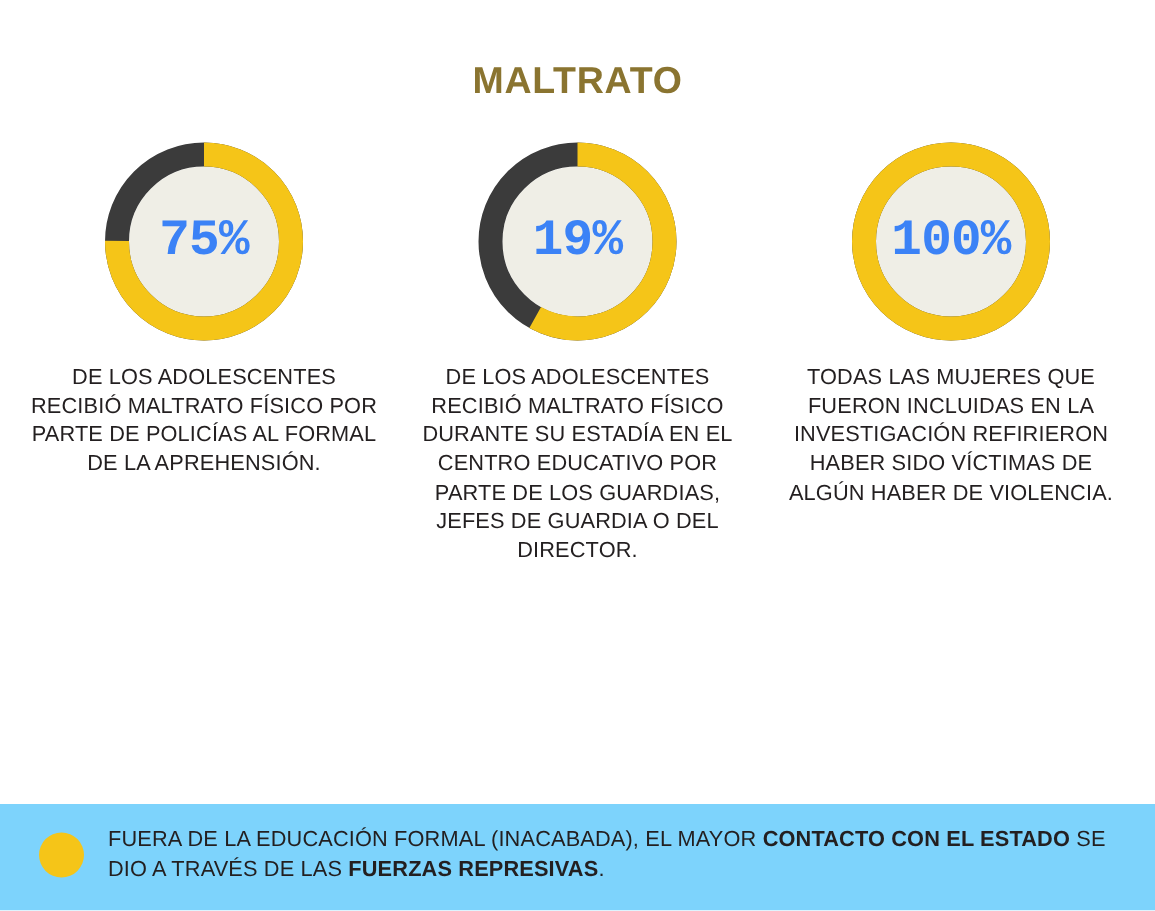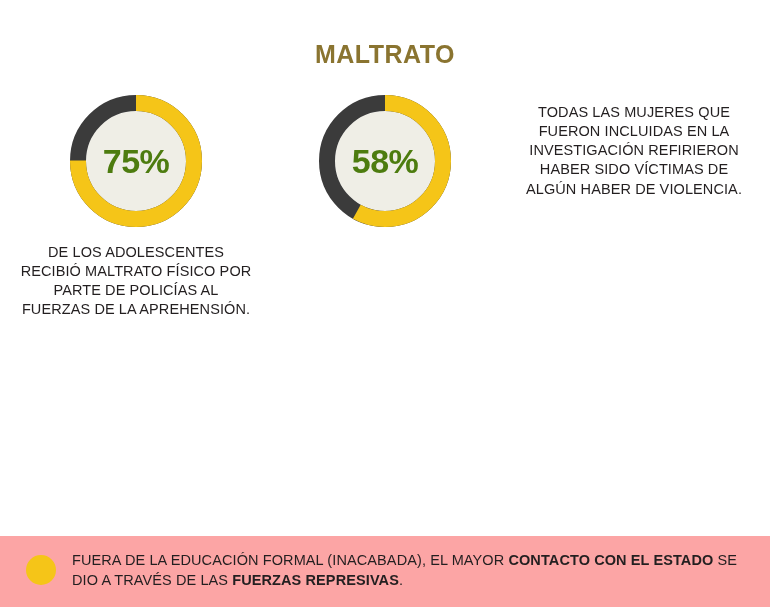--- a/index.html
+++ b/index.html
@@ -68,42 +68,43 @@
   .donut-value {
     position: absolute;
     top: 0; left: 0;
     width: 140px;
     height: 140px;
     display: flex;
     align-items: center;
     justify-content: center;
     font-size: 34px;
     font-weight: 700;
-    color: #4d7c0f;
+    color: #3b82f6;
     letter-spacing: -0.5px;
+    font-family: Liberation Mono, monospace;
   }
   .donut-caption {
     margin-top: 12px;
     text-align: center;
     font-size: 14.5px;
     line-height: 1.32;
     color: #231f20;
     letter-spacing: 0.1px;
   }
   .donut-caption b {
     font-weight: 400;
   }
 
   
   .footer {
     position: absolute;
     left: 0;
     bottom: 0;
     width: 770px;
-    background: #fca5a5;
+    background: #7dd3fc;
     padding: 14px 26px 16px 26px;
     box-sizing: border-box;
     display: flex;
     align-items: center;
     gap: 16px;
   }
   .footer-dot {
     width: 30px;
     height: 30px;
     border-radius: 50%;
@@ -129,33 +130,42 @@
 <div class="donut-row" id="donut-row">
     <div class="donut-col">
       <div class="donut-wrap">
         <svg width="140" height="140" viewBox="0 0 140 140">
           <circle cx="70" cy="70" r="50" fill="#efeee6"></circle>
           <circle cx="70" cy="70" r="58" fill="none" stroke="#3b3b3b" stroke-width="16"></circle>
           <circle cx="70" cy="70" r="58" fill="none" stroke="#f5c518" stroke-width="16" stroke-dasharray="273.318560862312 91.10618695410403" stroke-dashoffset="0"></circle>
         </svg>
         <div class="donut-value">75%</div>
       </div>
-      <div class="donut-caption"><span>DE LOS ADOLESCENTES RECIBIÓ </span><b>MALTRATO FÍSICO POR PARTE DE POLICÍAS </b><span>AL FUERZAS DE LA APREHENSIÓN.</span></div>
+      <div class="donut-caption"><span>DE LOS ADOLESCENTES RECIBIÓ </span><b>MALTRATO FÍSICO POR PARTE DE POLICÍAS </b><span>AL FORMAL DE LA APREHENSIÓN.</span></div>
     </div>
     <div class="donut-col">
       <div class="donut-wrap">
         <svg width="140" height="140" viewBox="0 0 140 140">
           <circle cx="70" cy="70" r="50" fill="#efeee6"></circle>
           <circle cx="70" cy="70" r="58" fill="none" stroke="#3b3b3b" stroke-width="16"></circle>
           <circle cx="70" cy="70" r="58" fill="none" stroke="#f5c518" stroke-width="16" stroke-dasharray="211.36635373352127 153.05839408289475" stroke-dashoffset="0"></circle>
         </svg>
-        <div class="donut-value">58%</div>
+        <div class="donut-value">19%</div>
       </div>
+      <div class="donut-caption"><span>DE LOS ADOLESCENTES RECIBIÓ </span><b>MALTRATO FÍSICO DURANTE SU ESTADÍA EN EL CENTRO EDUCATIVO </b><span>POR PARTE DE LOS GUARDIAS, JEFES DE GUARDIA O DEL DIRECTOR.</span></div>
     </div>
     <div class="donut-col">
+      <div class="donut-wrap">
+        <svg width="140" height="140" viewBox="0 0 140 140">
+          <circle cx="70" cy="70" r="50" fill="#efeee6"></circle>
+          <circle cx="70" cy="70" r="58" fill="none" stroke="#3b3b3b" stroke-width="16"></circle>
+          <circle cx="70" cy="70" r="58" fill="none" stroke="#f5c518" stroke-width="16" stroke-dasharray="364.424747816416 0" stroke-dashoffset="0"></circle>
+        </svg>
+        <div class="donut-value">100%</div>
+      </div>
       <div class="donut-caption"><span>TODAS LAS MUJERES QUE FUERON INCLUIDAS EN LA INVESTIGACIÓN REFIRIERON HABER SIDO </span><b>VÍCTIMAS DE ALGÚN HABER DE VIOLENCIA</b><span>.</span></div>
     </div>
   </div>
 
 <div class="footer">
   <div class="footer-dot"></div>
   <div class="footer-text" id="footer-text"><span>FUERA DE LA EDUCACIÓN FORMAL (INACABADA), EL MAYOR </span><b>CONTACTO CON EL ESTADO </b><span>SE DIO A TRAVÉS DE LAS </span><b>FUERZAS REPRESIVAS</b><span>.</span></div>
 </div>
 
 </body></html>

